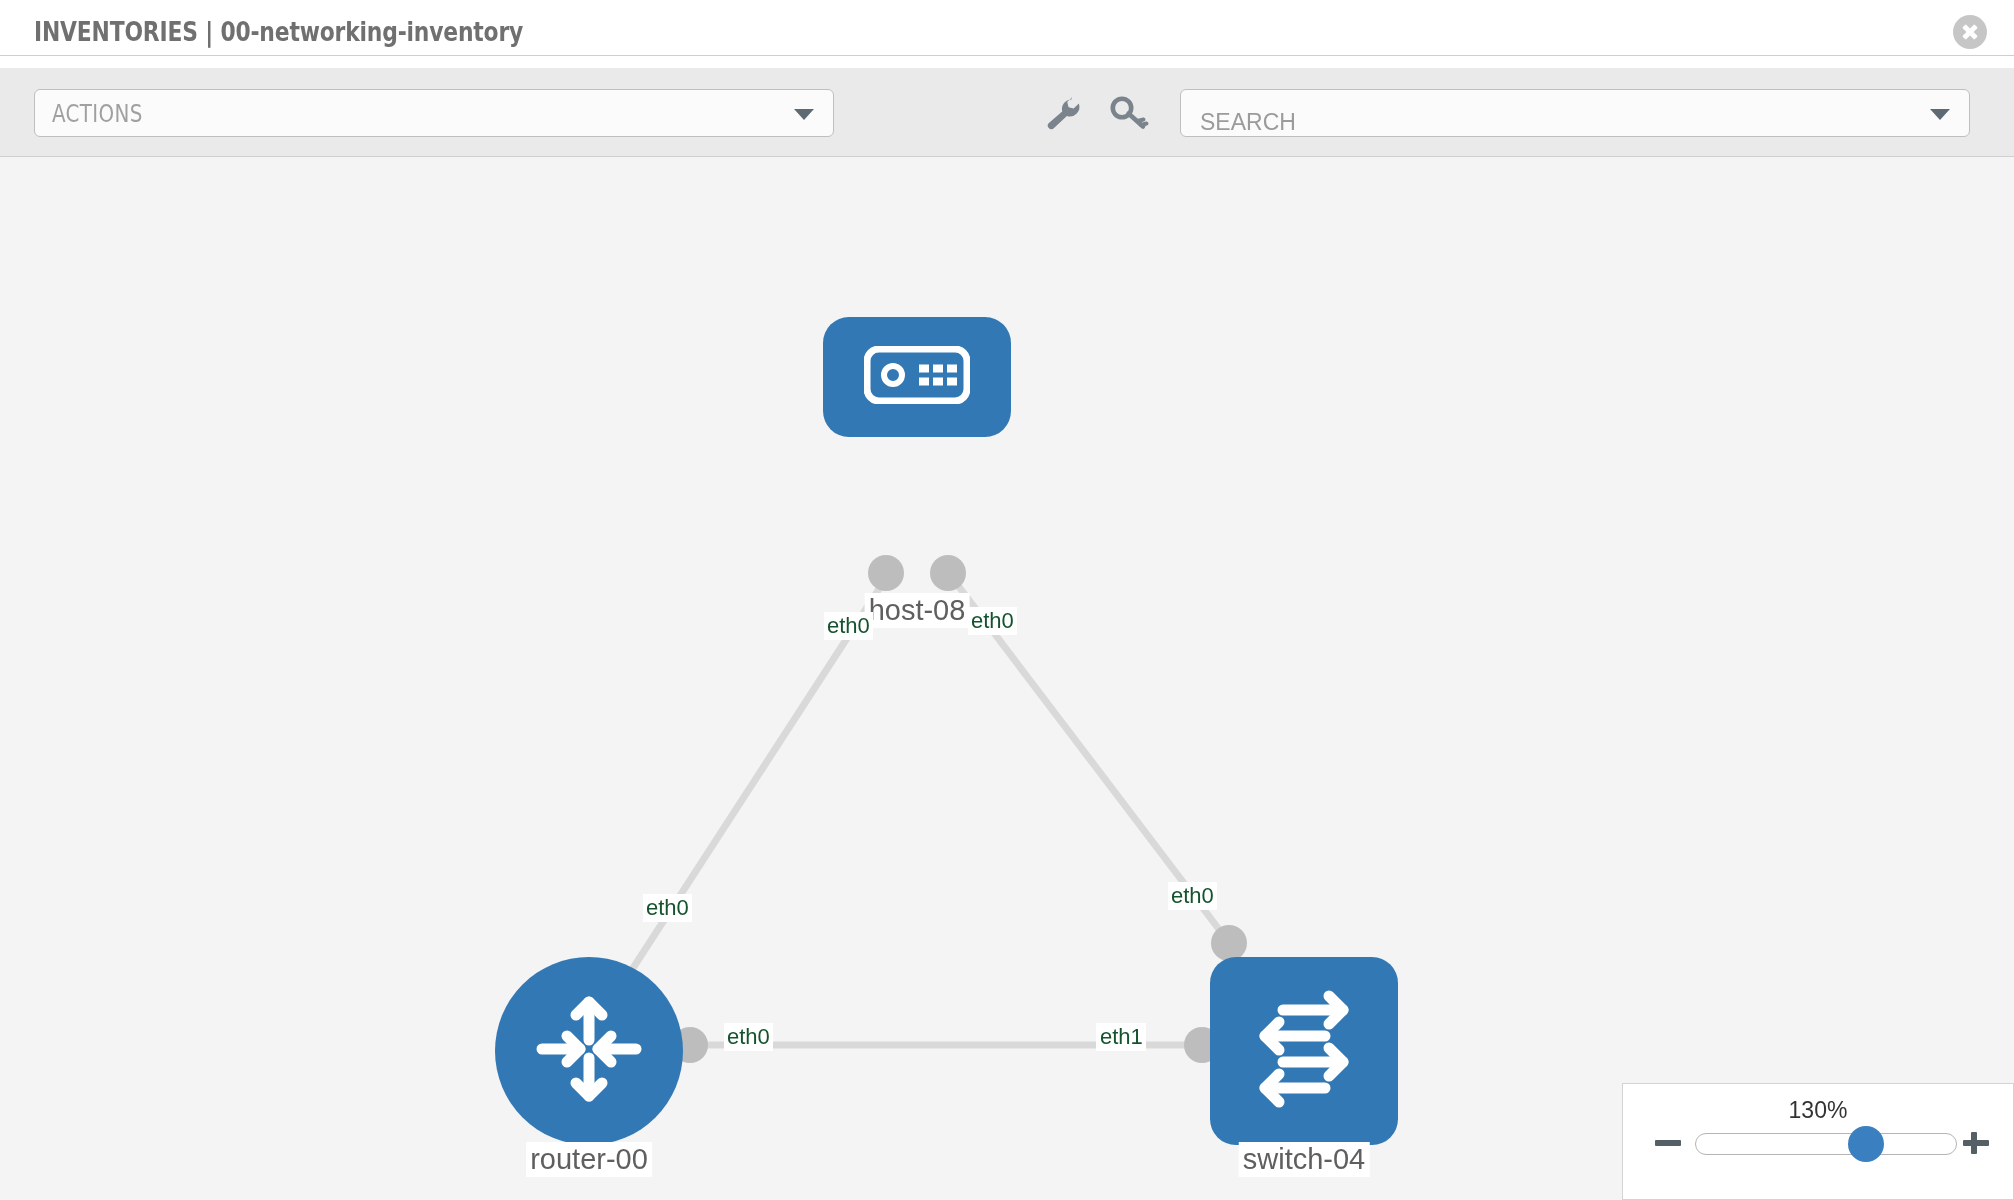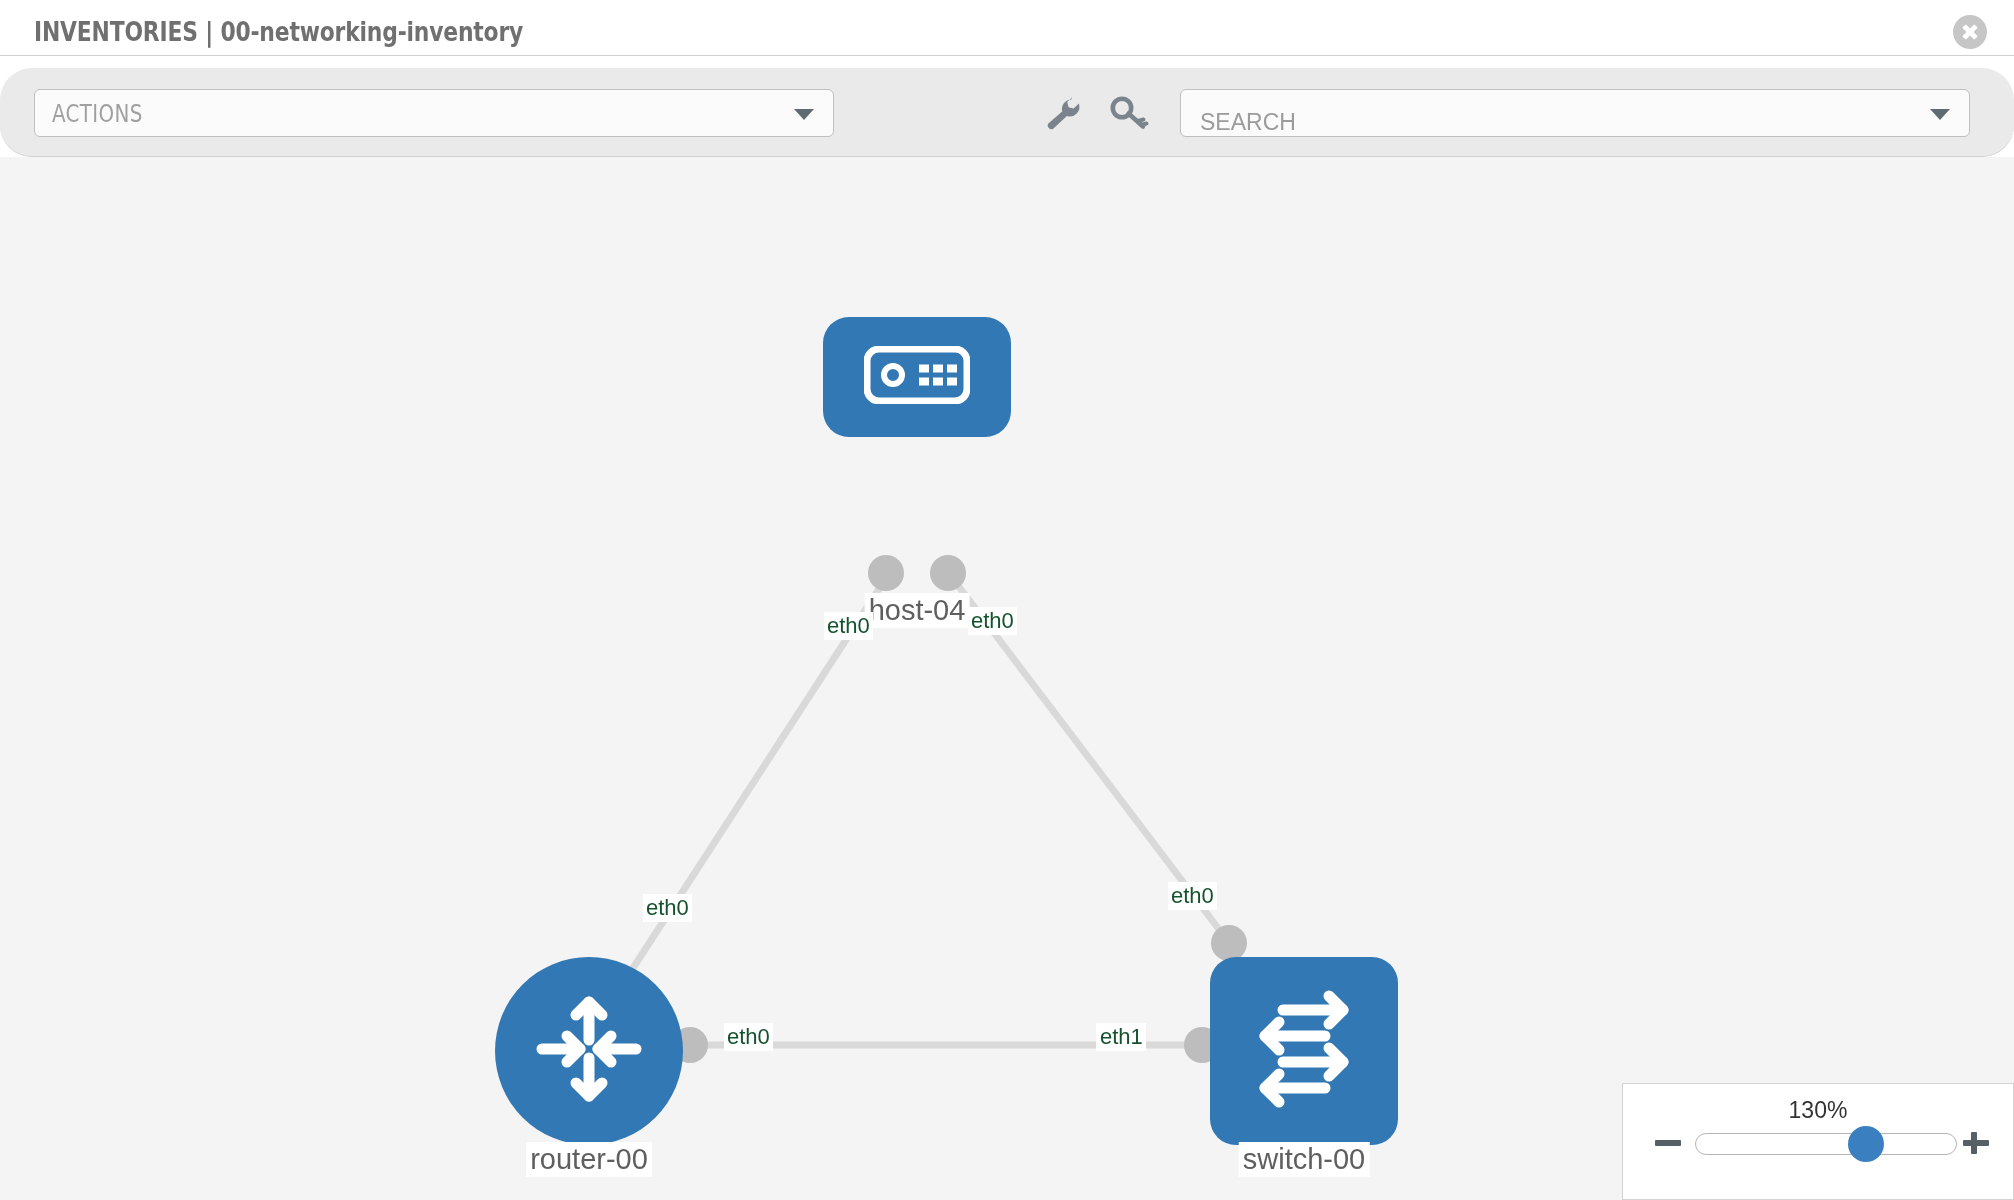--- a/index.html
+++ b/index.html
@@ -57,21 +57,20 @@
   .close-icon::after  { transform: translate(-50%,-50%) rotate(-45deg); }
 
   
   .toolbar {
     position: absolute;
     left: 0; top: 68px;
     width: 2014px; height: 89px;
     background: #eaeaea;
     border-bottom: 1px solid #cfcfcf;
     box-sizing: border-box;
-    border-radius: 32px;
   }
   .actions-select {
     position: absolute;
     left: 34px; top: 21px;
     width: 800px; height: 48px;
     background: #fbfbfb;
     border: 1px solid #bfbfbf;
     border-radius: 6px;
     box-sizing: border-box;
     cursor: pointer;
@@ -308,21 +307,21 @@
         <circle cx="29" cy="29" r="9" fill="none" stroke="#ffffff" stroke-width="6"></circle>
         <rect x="55" y="18.5" width="10" height="8" fill="#ffffff"></rect>
         <rect x="69" y="18.5" width="10" height="8" fill="#ffffff"></rect>
         <rect x="83" y="18.5" width="10" height="8" fill="#ffffff"></rect>
         <rect x="55" y="31.5" width="10" height="8" fill="#ffffff"></rect>
         <rect x="69" y="31.5" width="10" height="8" fill="#ffffff"></rect>
         <rect x="83" y="31.5" width="10" height="8" fill="#ffffff"></rect>
       </svg>
     </span>
   </div>
-  <div class="node-label" style="left:917px; top:436px;">host-04</div>
+  <div class="node-label" style="left:917px; top:436px;">host-08</div>
   <div class="iface-label" style="left:824px; top:455px;">eth0</div>
   <div class="iface-label" style="left:968px; top:450px;">eth0</div>
 
   <div class="connector" style="left:672px; top:870px;"></div>
 
   <div class="node node-circle" style="left:495px; top:800px; width:188px; height:188px;">
     <span>
       <svg width="122" height="122" viewBox="0 0 122 122" aria-hidden="true">
         <g stroke="#ffffff" stroke-width="11" stroke-linecap="round" stroke-linejoin="round" fill="none">
 
@@ -361,21 +360,21 @@
 
           <path d="M40 74 H100"></path>
           <path d="M86 60 L100 74 L86 88"></path>
 
           <path d="M82 100 H22"></path>
           <path d="M36 86 L22 100 L36 114"></path>
         </g>
       </svg>
     </span>
   </div>
-  <div class="node-label" style="left:1304px; top:985px;">switch-00</div>
+  <div class="node-label" style="left:1304px; top:985px;">switch-04</div>
   <div class="iface-label" style="left:1168px; top:725px;">eth0</div>
   <div class="iface-label" style="left:1096px; top:866px; z-index:1;">eth</div>
   <div class="iface-label" style="left:1097px; top:866px; z-index:2;">eth1</div>
 
   <div class="zoom-panel" style="top:926px;">
     <div class="zoom-level">130%</div>
     <div class="zoom-minus"></div>
     <div class="zoom-track"></div>
     <div class="zoom-thumb"></div>
     <div class="zoom-plus"></div>

